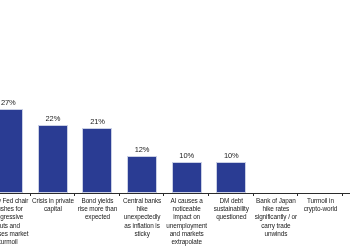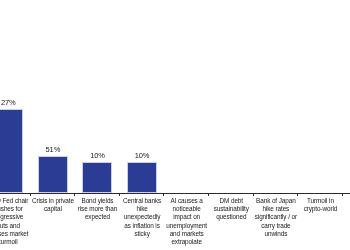--- a/index.html
+++ b/index.html
@@ -125,26 +125,34 @@
 
 <div id="chart-root">
 
   <div id="plot-area">
 
     <div class="bar-slot">
       <span class="bar-value">27%</span>
       <div class="bar-rect" style="height:84px"></div>
     </div>
 
+    <div class="bar-slot">
+      <span class="bar-value">22%</span>
+      <div class="bar-rect" style="height:68.5px"></div>
+    </div>
 
+    <div class="bar-slot">
+      <span class="bar-value">21%</span>
+      <div class="bar-rect" style="height:65.5px"></div>
+    </div>
 
 
 
     <div class="bar-slot">
-      <span class="bar-value">51%</span>
+      <span class="bar-value">12%</span>
       <div class="bar-rect" style="height:37.5px"></div>
     </div>
 
     <div class="bar-slot">
       <span class="bar-value">10%</span>
       <div class="bar-rect" style="height:31px"></div>
     </div>
 
     <div class="bar-slot">
       <span class="bar-value">10%</span>

